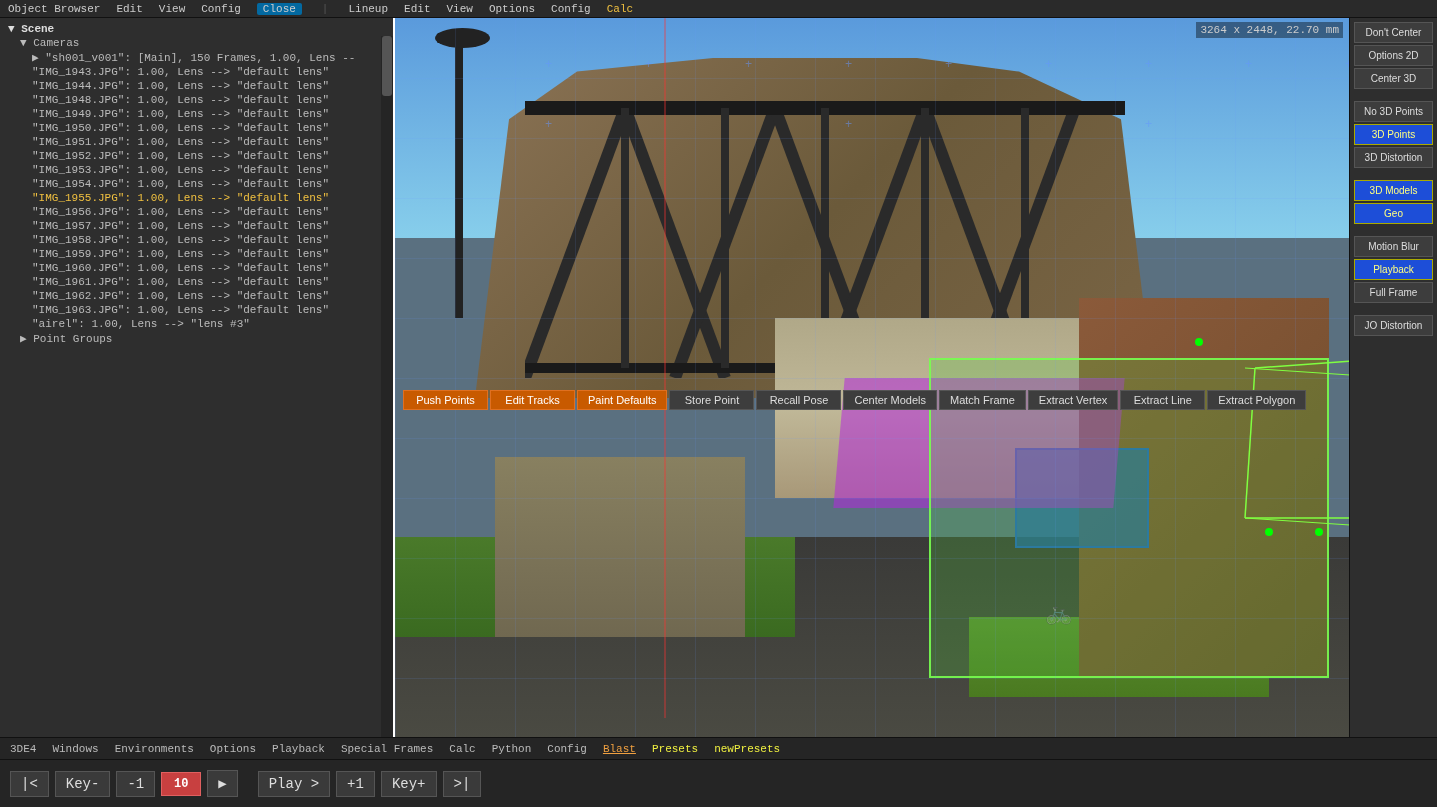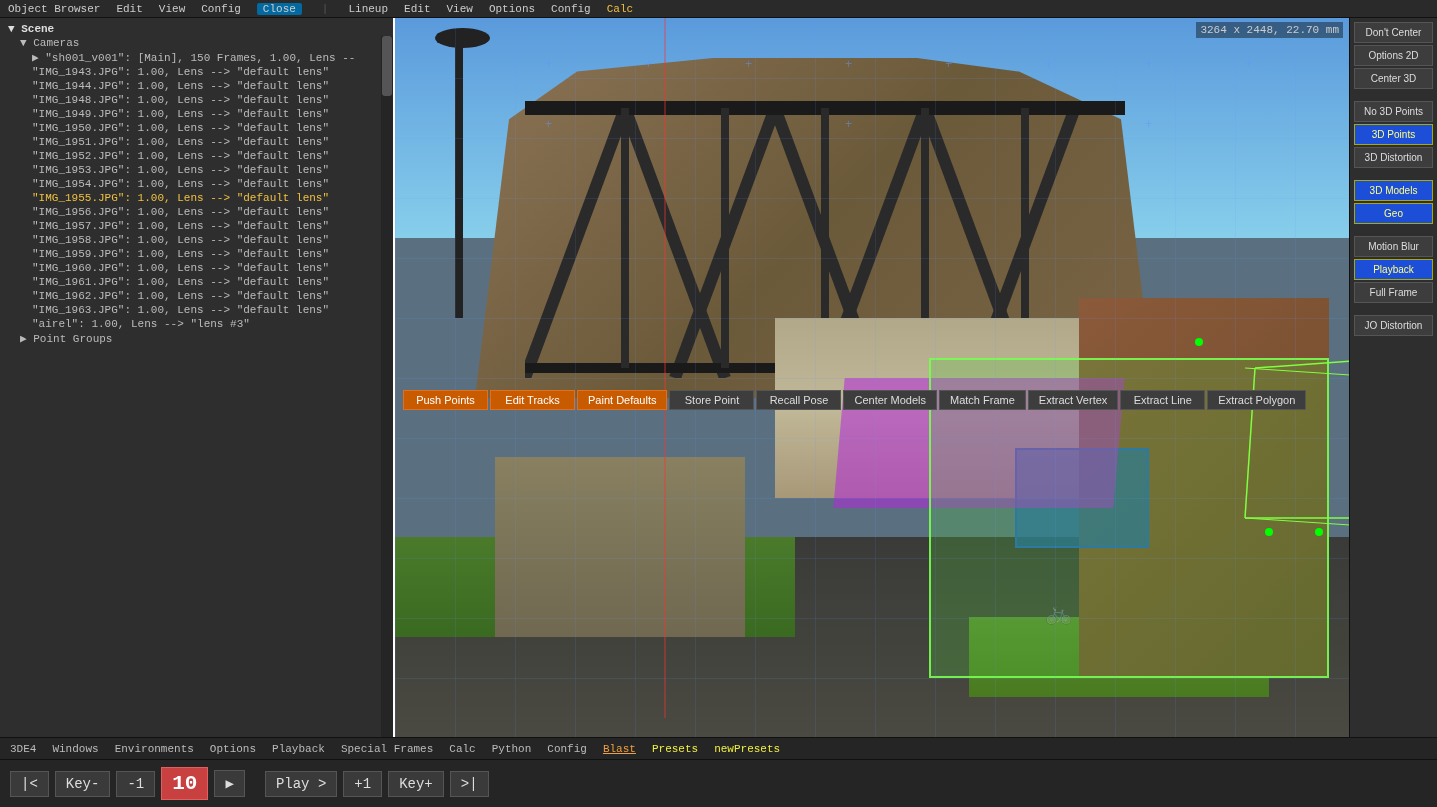--- a/index.html
+++ b/index.html
@@ -223,21 +223,21 @@
       font-size: 14px;
       padding: 4px 10px;
       cursor: pointer;
       font-family: 'Courier New', monospace;
     }
 
     .frame-display {
       background: #c84040;
       border: 1px solid #e06060;
       color: #fff;
-      font-size: 21px;
+      font-size: 12px;
       font-weight: bold;
       padding: 4px 10px;
       min-width: 40px;
       text-align: center;
     }
 
     .timeline-area {
       flex: 1;
       height: 100%;
       display: flex;

